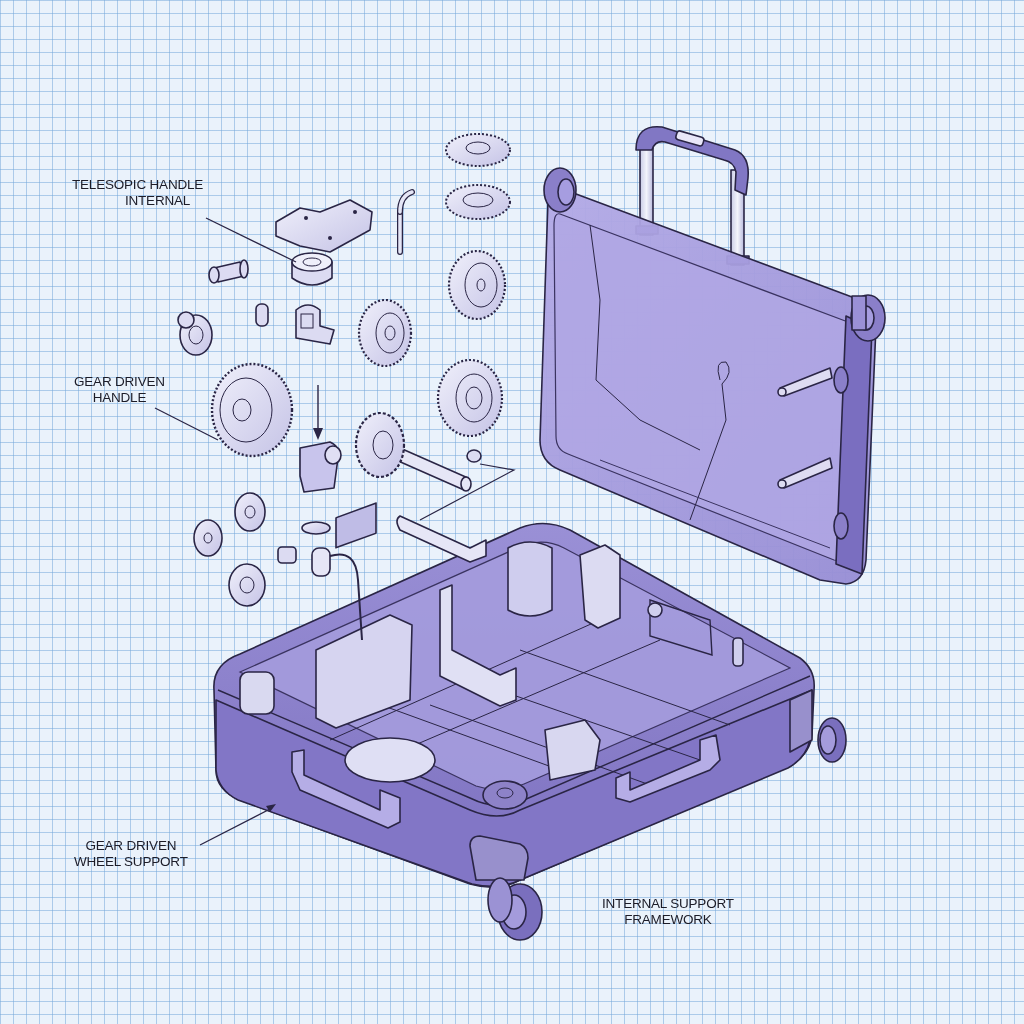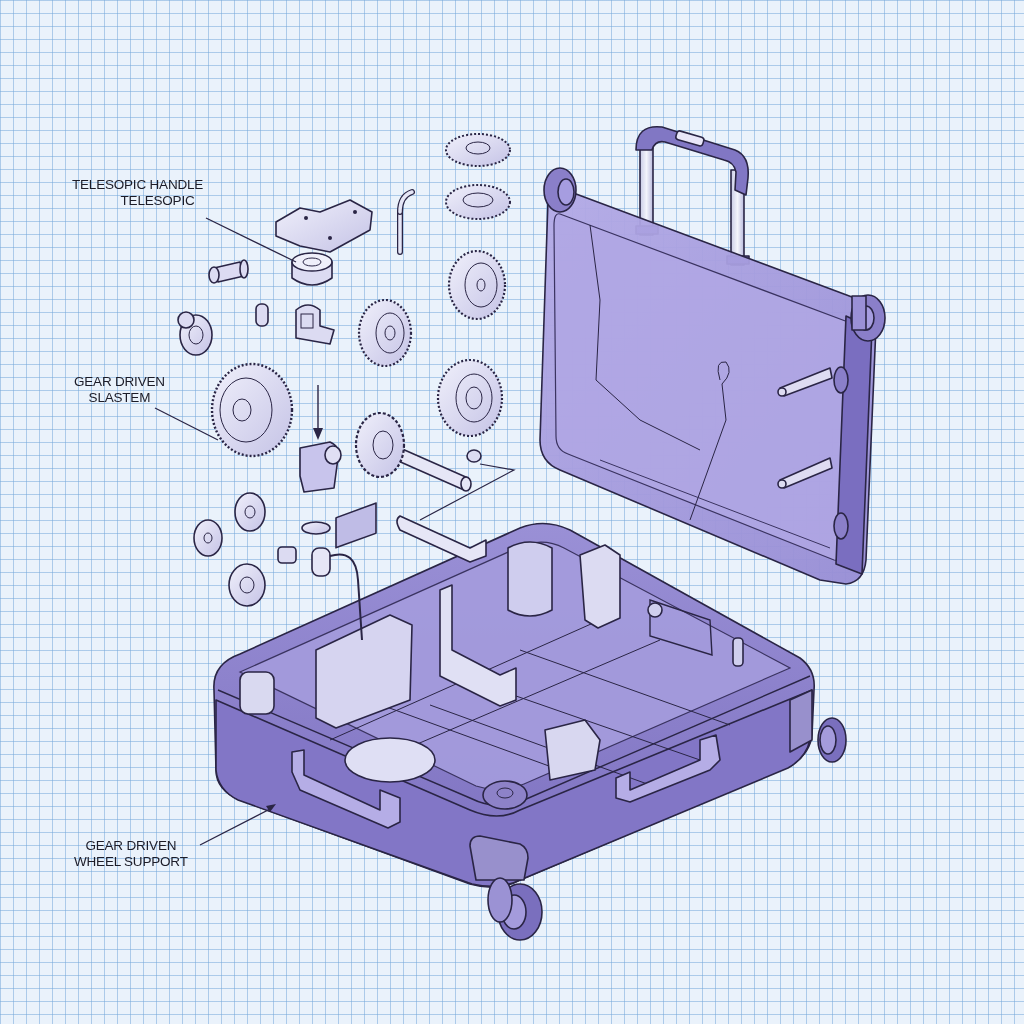--- a/index.html
+++ b/index.html
@@ -262,23 +262,27 @@
     <line x1="206" y1="218" x2="296" y2="262" stroke="#2a2545" stroke-width="1.3"></line>
     <line x1="155" y1="408" x2="218" y2="440" stroke="#2a2545" stroke-width="1.3"></line>
     <line x1="200" y1="845" x2="272" y2="808" stroke="#2a2545" stroke-width="1.3"></line>
     <path d="M266 806 L276 804 L270 812 Z" fill="#2a2545"></path>
   </g>
 </svg>
 
   
   <div class="label" style="left:72px; top:177px;">
     <span>TELESOPIC HANDLE</span>
-    <span style="padding-left:40px;">TELESOPIC</span>
+    <span style="padding-left:40px;">INTERNAL</span>
   </div>
   <div class="label" style="left:74px; top:374px;">
     <span>GEAR DRIVEN</span>
-    <span>SLASTEM</span>
+    <span>HANDLE</span>
   </div>
   <div class="label" style="left:74px; top:838px;">
     <span>GEAR DRIVEN</span>
     <span>WHEEL SUPPORT</span>
   </div>
+  <div class="label" style="left:602px; top:896px;">
+    <span>INTERNAL SUPPORT</span>
+    <span>FRAMEWORK</span>
+  </div>
 </div>
 
 </body></html>

